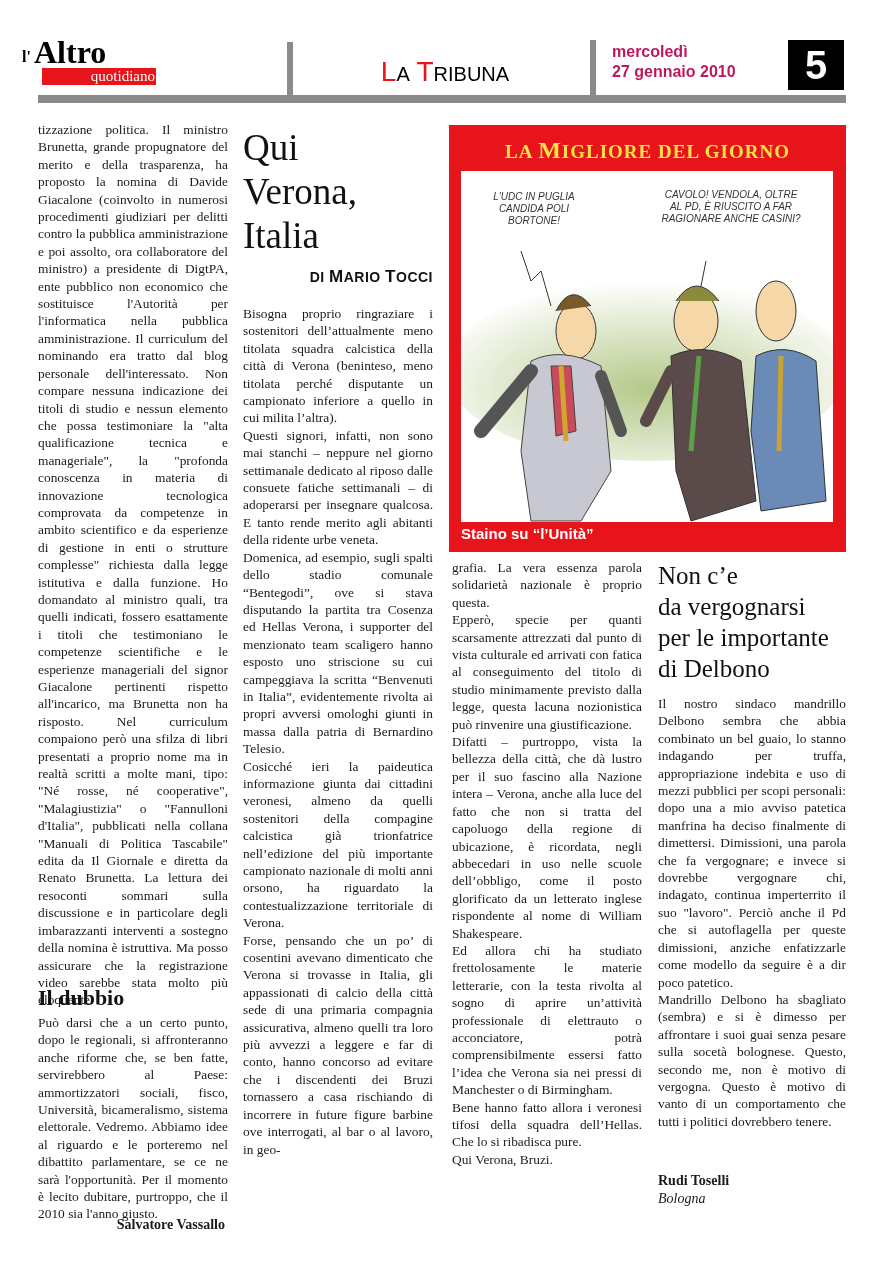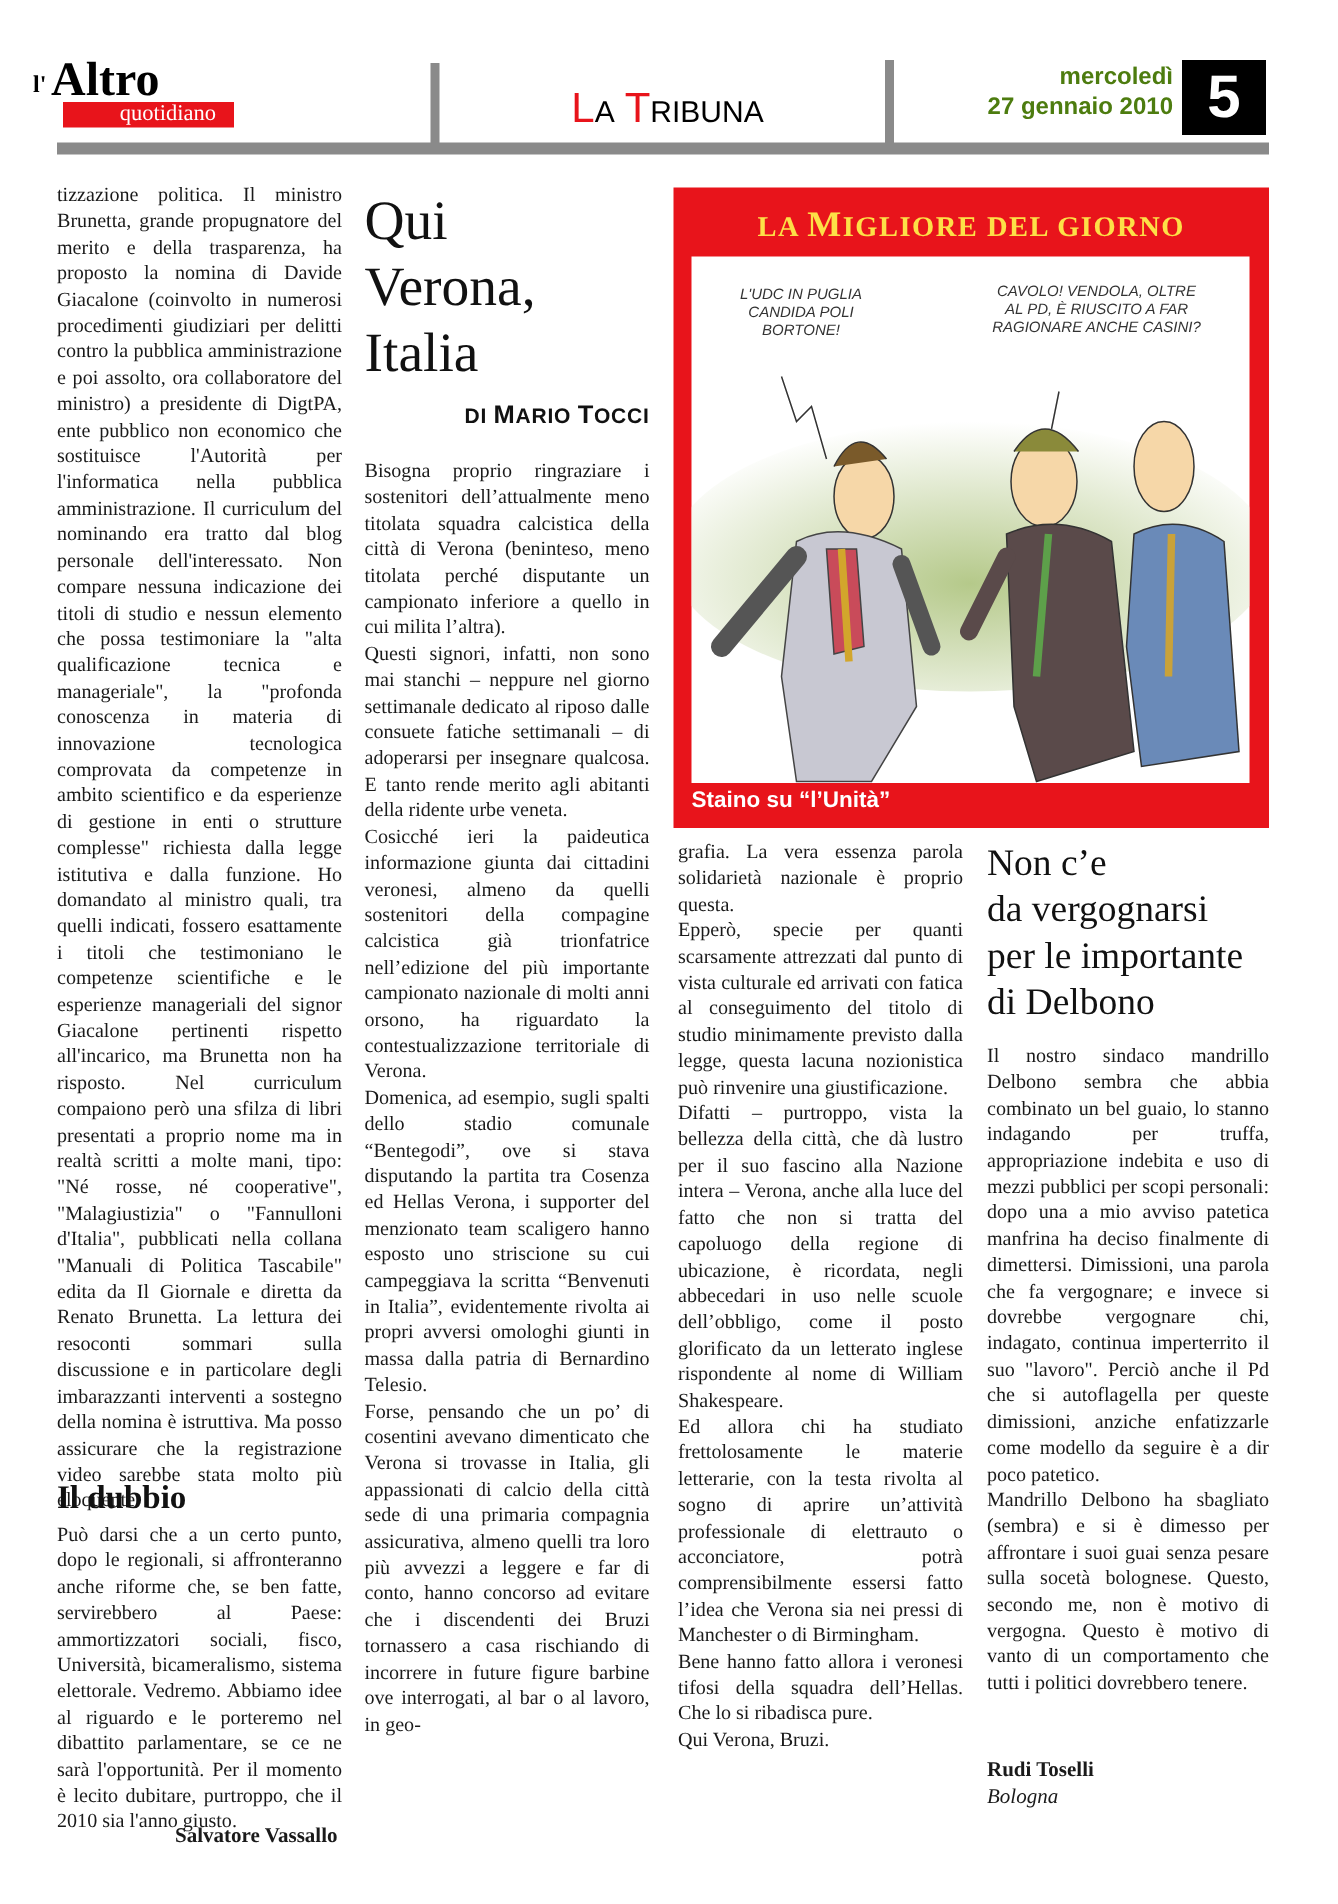--- a/index.html
+++ b/index.html
@@ -2,27 +2,27 @@
 <html><head>
 <meta charset="utf-8">
 <style>
   html, body { margin:0; padding:0; background:#fff; }
   body { width:892px; height:1269px; position:relative; overflow:hidden; font-family:"DejaVu Serif", serif; color:#1a1a1a; }
   .abs { position:absolute; }
   
   .logo-altro { left:22px; top:38px; width:140px; height:48px; }
   .logo-l { position:absolute; left:0; top:10px; font-family:"Liberation Serif", serif; font-size:16px; font-weight:bold; color:#000; }
   .logo-main { position:absolute; left:12px; top:-2px; font-family:"Liberation Serif", serif; font-size:32px; font-weight:bold; color:#000; letter-spacing:0px; line-height:32px; }
-  .logo-sub { position:absolute; left:20px; top:30px; width:114px; height:17px; background:#e8141b; color:#fff; font-family:"Liberation Serif", serif; font-size:15px; line-height:17px; text-align:right; padding-right:12px; box-sizing:border-box; }
+  .logo-sub { position:absolute; left:20px; top:30px; width:114px; height:17px; background:#e8141b; color:#fff; font-family:"Liberation Serif", serif; font-size:15px; line-height:17px; text-align:right; padding-right:1px; box-sizing:border-box; }
   .vbar { width:6px; background:#8a8a8a; }
   .hbar { left:38px; top:95px; width:808px; height:8px; background:#8a8a8a; }
   .tribuna { left:300px; top:56px; width:290px; text-align:center; font-family:"Liberation Sans", sans-serif; font-size:24px; color:#000; letter-spacing:0px; }
   .tribuna .red { color:#e8141b; font-size:28px; }
   .tribuna .sm { font-size:20px; }
-  .date { left:612px; top:42px; width:170px; text-align:right; font-family:"Liberation Sans", sans-serif; font-size:16px; line-height:20px; font-weight:bold; color:#4d7c0f; }
+  .date { left:612px; top:42px; width:170px; text-align:left; font-family:"Liberation Sans", sans-serif; font-size:16px; line-height:20px; font-weight:bold; color:#be185d; }
   .pagenum { left:788px; top:40px; width:56px; height:50px; background:#000; color:#fff; font-family:"Liberation Sans", sans-serif; font-weight:bold; font-size:40px; line-height:50px; text-align:center; }
   
   .txt { font-family:"Liberation Serif", serif; font-size:13.4px; line-height:17.4px; text-align:justify; color:#1a1a1a; }
   .txt p { margin:0; }
   .col1 { left:38px; top:121px; width:190px; }
   .col2 { left:243px; top:305px; width:190px; }
   .col3 { left:452px; top:559px; width:190px; }
   .col4 { left:658px; top:695px; width:188px; }
   .h-dubbio { left:38px; top:985px; font-family:"Liberation Serif", serif; font-weight:bold; font-size:22px; color:#111; }
   .col1b { left:38px; top:1014px; width:190px; }
@@ -78,22 +78,22 @@
   <div>Italia</div>
 </div>
 <div class="abs byline">
   <span>DI</span>
   <span class="cap">M</span><span>ARIO</span>
   <span class="cap">T</span><span>OCCI</span>
 </div>
 <div class="abs txt col2">
   <p>Bisogna proprio ringraziare i sostenitori dell’attualmente meno titolata squadra calcistica della città di Verona (beninteso, meno titolata perché disputante un campionato inferiore a quello in cui milita l’altra).</p>
   <p>Questi signori, infatti, non sono mai stanchi – neppure nel giorno settimanale dedicato al riposo dalle consuete fatiche settimanali – di adoperarsi per insegnare qualcosa. E tanto rende merito agli abitanti della ridente urbe veneta.</p>
+  <p>Domenica, ad esempio, sugli spalti dello stadio comunale “Bentegodi”, ove si stava disputando la partita tra Cosenza ed Hellas Verona, i supporter del menzionato team scaligero hanno esposto uno striscione su cui campeggiava la scritta “Benvenuti in Italia”, evidentemente rivolta ai propri avversi omologhi giunti in massa dalla patria di Bernardino Telesio.</p>
   <p>Cosicché ieri la paideutica informazione giunta dai cittadini veronesi, almeno da quelli sostenitori della compagine calcistica già trionfatrice nell’edizione del più importante campionato nazionale di molti anni orsono, ha riguardato la contestualizzazione territoriale di Verona.</p>
-  <p>Domenica, ad esempio, sugli spalti dello stadio comunale “Bentegodi”, ove si stava disputando la partita tra Cosenza ed Hellas Verona, i supporter del menzionato team scaligero hanno esposto uno striscione su cui campeggiava la scritta “Benvenuti in Italia”, evidentemente rivolta ai propri avversi omologhi giunti in massa dalla patria di Bernardino Telesio.</p>
   <p>Forse, pensando che un po’ di cosentini avevano dimenticato che Verona si trovasse in Italia, gli appassionati di calcio della città sede di una primaria compagnia assicurativa, almeno quelli tra loro più avvezzi a leggere e far di conto, hanno concorso ad evitare che i discendenti dei Bruzi tornassero a casa rischiando di incorrere in future figure barbine ove interrogati, al bar o al lavoro, in geo-</p>
 </div>
 
 <div class="abs cartoon-box">
   <div class="cartoon-title">
     <span>LA</span>
     <span class="big">M</span><span>IGLIORE DEL GIORNO</span>
   </div>
   <div class="cartoon-img">
     <svg width="372" height="351" viewBox="0 0 372 351">

